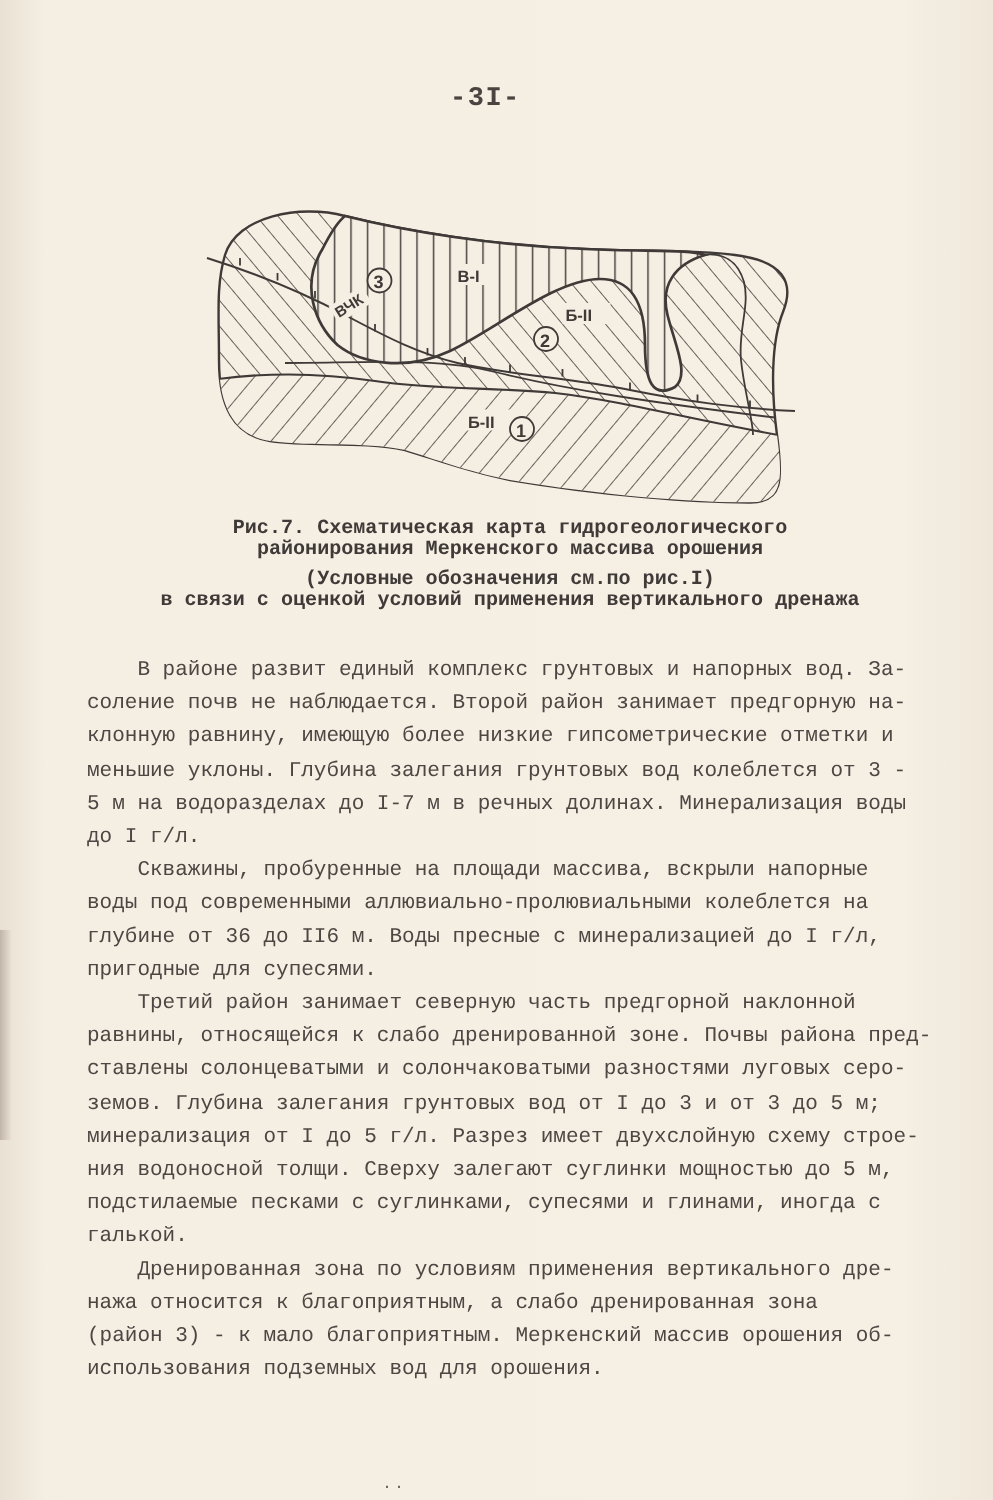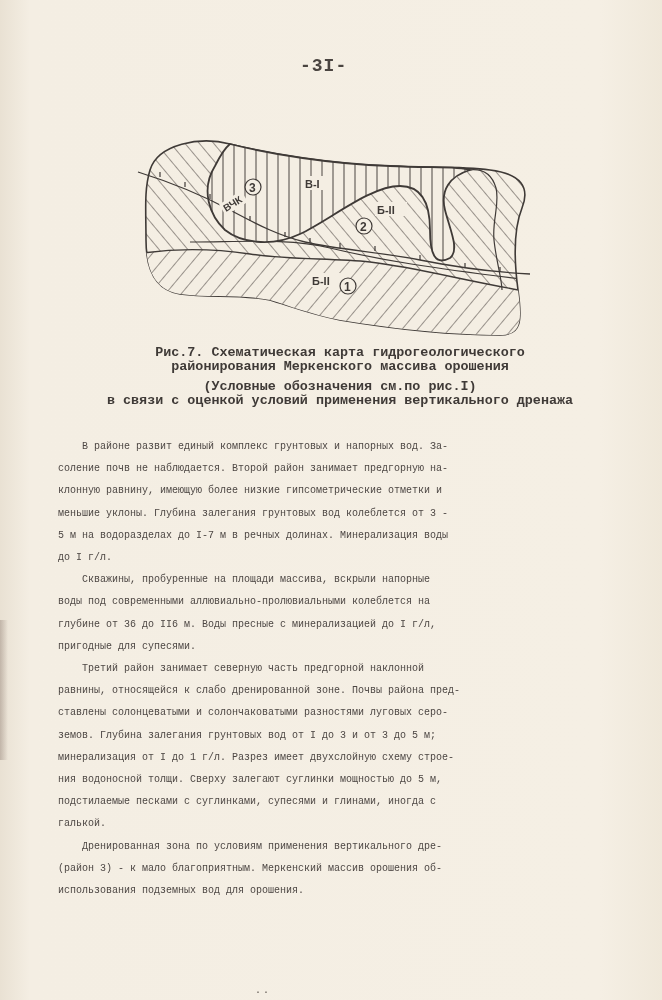--- a/index.html
+++ b/index.html
@@ -50,21 +50,21 @@
       line-height: 14px;
       color: #3f3a37;
       font-weight: bold;
     }
     .caption .line { display: block; white-space: pre; }
     .caption .legend-note { margin-top: 6px; }
     .body-text {
       position: absolute;
       left: 58px; top: 436px;
       width: 590px;
-      font-size: 10px;
+      font-size: 14px;
       line-height: 22.2px;
       color: #4d4744;
     }
     .para { margin: 0; }
     .para .line { display: block; white-space: pre; }
     .para + .para { margin-top: 0; }
     .footer-mark {
       position: absolute;
       left: 255px; top: 985px;
       font-size: 10px;
@@ -173,25 +173,26 @@
     <span class="line">    Скважины, пробуренные на площади массива, вскрыли напорные</span>
     <span class="line">воды под современными аллювиально-пролювиальными колеблется на</span>
     <span class="line">глубине от 36 до II6 м. Воды пресные с минерализацией до I г/л,</span>
     <span class="line">пригодные для супесями.</span>
   </p>
   <p class="para">
     <span class="line">    Третий район занимает северную часть предгорной наклонной</span>
     <span class="line">равнины, относящейся к слабо дренированной зоне. Почвы района пред-</span>
     <span class="line">ставлены солонцеватыми и солончаковатыми разностями луговых серо-</span>
     <span class="line">земов. Глубина залегания грунтовых вод от I до 3 и от 3 до 5 м;</span>
-    <span class="line">минерализация от I до 1 г/л. Разрез имеет двухслойную схему строе-</span>
+    <span class="line">минерализация от I до 5 г/л. Разрез имеет двухслойную схему строе-</span>
     <span class="line">ния водоносной толщи. Сверху залегают суглинки мощностью до 5 м,</span>
     <span class="line">подстилаемые песками с суглинками, супесями и глинами, иногда с</span>
     <span class="line">галькой.</span>
   </p>
   <p class="para">
     <span class="line">    Дренированная зона по условиям применения вертикального дре-</span>
+    <span class="line">нажа относится к благоприятным, а слабо дренированная зона</span>
     <span class="line">(район 3) - к мало благоприятным. Меркенский массив орошения об-</span>
     <span class="line">использования подземных вод для орошения.</span>
   </p>
 </div>
 
 <div class="footer-mark">..</div>
 
 </body></html>

